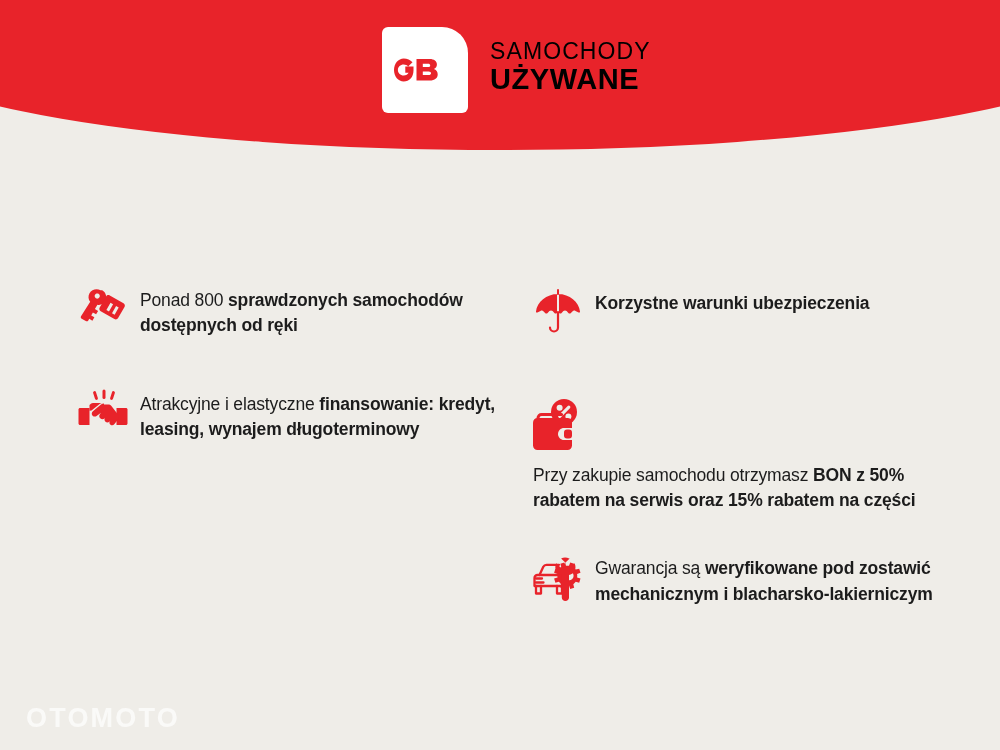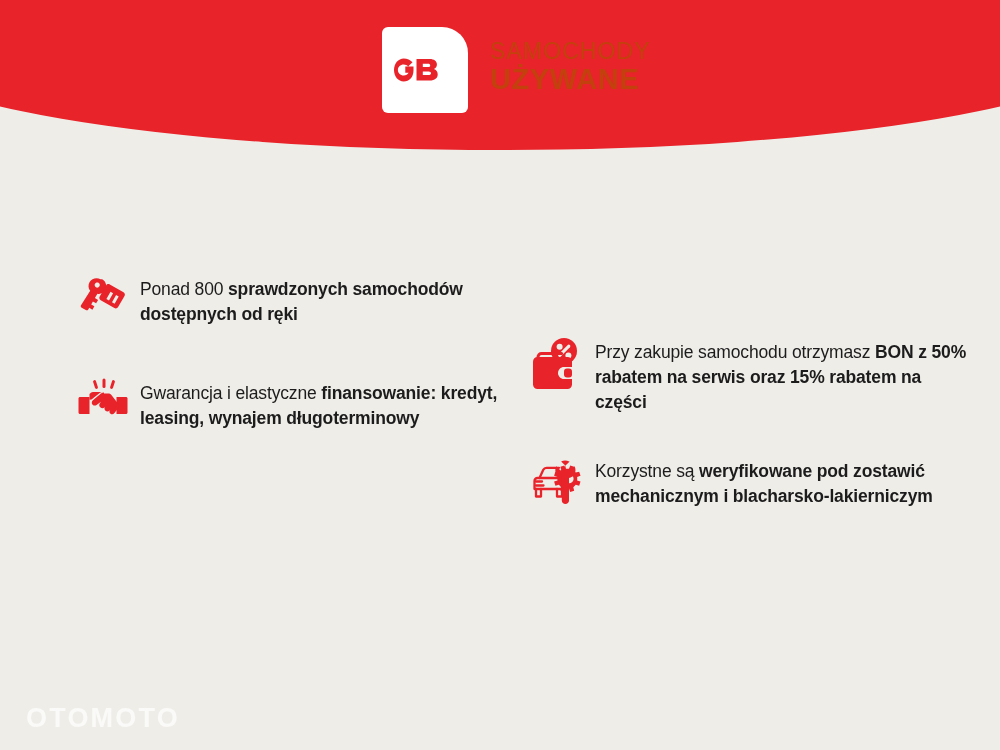--- a/index.html
+++ b/index.html
@@ -51,21 +51,21 @@
     border-radius: 6px 26px 6px 6px;
     display: flex;
     align-items: center;
     justify-content: center;
     flex: 0 0 auto;
   }
   .logo-mark svg { display: block; }
   .logo-words {
     margin-left: 22px;
     padding-top: 13px;
-    color: #c2410c;
+    color: #000000;
     line-height: 1.04;
   }
   .logo-line1 {
     font-size: 23px;
     letter-spacing: 1.1px;
     font-weight: 400;
   }
   .logo-line2 {
     font-size: 29px;
     letter-spacing: 0.6px;
@@ -107,26 +107,26 @@
     flex: 1 1 auto;
     font-size: 17.5px;
     line-height: 1.44;
     color: #1C1C1C;
     letter-spacing: -0.15px;
     padding-top: 3px;
   }
   .b-text b { font-weight: 700; }
 
   
-  .lb1 { margin-top: 4px; }
+  .lb1 { margin-top: 15px; }
   .lb2 { margin-top: 42px; }
   .lb3 { margin-top: 44px; }
   
   .rb1 { margin-top: 18px; }
-  .rb2 { margin-top: 67px; }
+  .rb2 { margin-top: 48px; flex-direction: column; }
   .rb3 { margin-top: 40px; }
 
   
   .watermark {
     position: absolute;
     left: 26px;
     bottom: 16px;
     font-size: 27px;
     font-weight: 700;
     letter-spacing: 2.2px;
@@ -181,28 +181,41 @@
             <rect x="16" y="2" width="3" height="9" rx="1.5" transform="rotate(-18 17.5 6.5)"></rect>
             <rect x="24.5" y="0.5" width="3" height="9.5" rx="1.5"></rect>
             <rect x="33" y="2" width="3" height="9" rx="1.5" transform="rotate(18 34.5 6.5)"></rect>
             <path d="M2 19h9.5v17H2c-.8 0-1.5-.7-1.5-1.5v-14c0-.8.7-1.5 1.5-1.5z"></path>
             <path d="M50 19h-9.5v17H50c.8 0 1.5-.7 1.5-1.5v-14c0-.8-.7-1.5-1.5-1.5z" transform="translate(-2)"></path>
             <path d="M26 14.5c-1.2 0-2.2.4-3 1.1l-8.1 6.6c-1.4 1.1-1.5 3.2-.3 4.5 1.1 1.1 2.8 1.2 4 .3l4.4-3.2-1.1 1.4c-1 1.3-.8 3.1.4 4.1l.2.2c1.2 1 3 .9 4.1-.3l.5-.6c-1 1.3-.8 3.1.4 4.1 1.2 1 3 .9 4-.3l.4-.5c-.8 1.2-.6 2.9.6 3.8 1.2.9 2.9.7 3.8-.5l4.1-5.2c.9-1.1.9-2.7 0-3.9l-7.2-9.3c-.7-.9-1.8-1.4-2.9-1.4H26z"></path>
             <path d="M13.5 21.5 22 14.8c.6-.5 1.3-.8 2-.9H15c-.8 0-1.5.3-2.1.8l-1.4 1.2v5.9l2-0.3z"></path>
           </g>
         </svg>
       </div>
-      <div class="b-text"><span>Gwarancja i elastyczne </span><b>finansowanie: kredyt, leasing, wynajem długoterminowy</b></div>
+      <div class="b-text"><span>Atrakcyjne i elastyczne </span><b>finansowanie: kredyt, leasing, wynajem długoterminowy</b></div>
     </div>
 
 
   </div>
 
   <div class="col col-right">
 
+    <div class="benefit rb1">
+      <div class="b-icon">
+        <svg width="50" height="50" viewBox="0 0 50 50" aria-hidden="true">
+          <g fill="#E8232A">
+            <rect x="24" y="1" width="2" height="6" rx="1"></rect>
+            <path d="M25 6C13.4 6 4 14 3 23.6c-.1.8.7 1.4 1.4 1l3.1-1.7c1-.6 2.3-.4 3.1.5l1.5 1.6c.7.7 1.8.7 2.5 0l1.8-1.9c.9-.9 2.3-.9 3.2 0l1.8 1.9c.7.7 1.8.7 2.5 0l.1-.1V6z"></path>
+            <path d="M25 6c11.6 0 21 8 22 17.6.1.8-.7 1.4-1.4 1l-3.1-1.7c-1-.6-2.3-.4-3.1.5l-1.5 1.6c-.7.7-1.8.7-2.5 0l-1.8-1.9c-.9-.9-2.3-.9-3.2 0l-1.8 1.9c-.7.7-1.8.7-2.5 0l-.1-.1V6z"></path>
+            <path d="M25 24v15.5c0 2.2-1.8 4-4 4s-4-1.8-4-4" fill="none" stroke="#E8232A" stroke-width="2.2" stroke-linecap="round"></path>
+          </g>
+        </svg>
+      </div>
+      <div class="b-text"><b>Korzystne warunki ubezpieczenia</b></div>
+    </div>
 
     <div class="benefit rb2">
       <div class="b-icon">
         <svg width="50" height="56" viewBox="0 0 50 56" aria-hidden="true">
           <g fill="#E8232A">
             <circle cx="31" cy="14" r="13"></circle>
             <circle cx="26.6" cy="9.8" r="3" fill="#EFEDE8"></circle>
             <circle cx="35.4" cy="18.4" r="3" fill="#EFEDE8"></circle>
             <rect x="23.3" y="12.2" width="16" height="3.1" rx="1.55" transform="rotate(-45 31.3 13.8)" fill="#EFEDE8"></rect>
             <path d="M4.5 20h30c2.5 0 4.5 2 4.5 4.5v23c0 2.5-2 4.5-4.5 4.5h-30C2 52 0 50 0 47.5v-23C0 22 2 20 4.5 20z"></path>
@@ -226,19 +239,19 @@
             <path d="M3 25.5h6"></path>
             <path d="M3 29.5h7.5"></path>
           </g>
           <g fill="#E8232A">
             <path d="M47.5 25.6l-3.4-1.2a10 10 0 0 0 0-3.4l3.4-1.2-1.3-4.1-3.5.9a10.4 10.4 0 0 0-2.4-2.4l.9-3.5-4-1.3-1.2 3.4a10 10 0 0 0-3.4 0l-1.2-3.4-4 1.3.9 3.5a10.4 10.4 0 0 0-2.4 2.4l-3.5-.9-1.3 4.1 3.4 1.2a10 10 0 0 0 0 3.4l-3.4 1.2 1.3 4.1 3.5-.9a10.4 10.4 0 0 0 2.4 2.4l-.9 3.5 4 1.3 1.2-3.4a10 10 0 0 0 3.4 0l1.2 3.4 4-1.3-.9-3.5a10.4 10.4 0 0 0 2.4-2.4l3.5.9 1.3-4.1z"></path>
             <circle cx="36" cy="22.7" r="4.6" fill="#EFEDE8"></circle>
             <path d="M36.2 5.5c-2.4-1.4-5.6-1.5-8.1-.1l4.2 4.2-.5 4.3-4.3.5-4.2-4.2c-1.4 2.5-1.3 5.7.1 8.1 1.2 2.1 3.2 3.4 5.4 3.8v22.4c0 2 1.6 3.6 3.6 3.6s3.6-1.6 3.6-3.6V22.1c2.2-.4 4.2-1.7 5.4-3.8 1.4-2.4 1.5-5.6.1-8.1l-4.2 4.2-4.3-.5-.5-4.3 4.2-4.1z"></path>
           </g>
         </svg>
       </div>
-      <div class="b-text"><span>Korzystne są </span><b>weryfikowane pod zostawić mechanicznym i blacharsko-lakierniczym</b></div>
+      <div class="b-text"><span>Gwarancja są </span><b>weryfikowane pod zostawić mechanicznym i blacharsko-lakierniczym</b></div>
     </div>
 
   </div>
 </div>
 
 <div class="watermark">OTOMOTO</div>
 
 </body></html>

